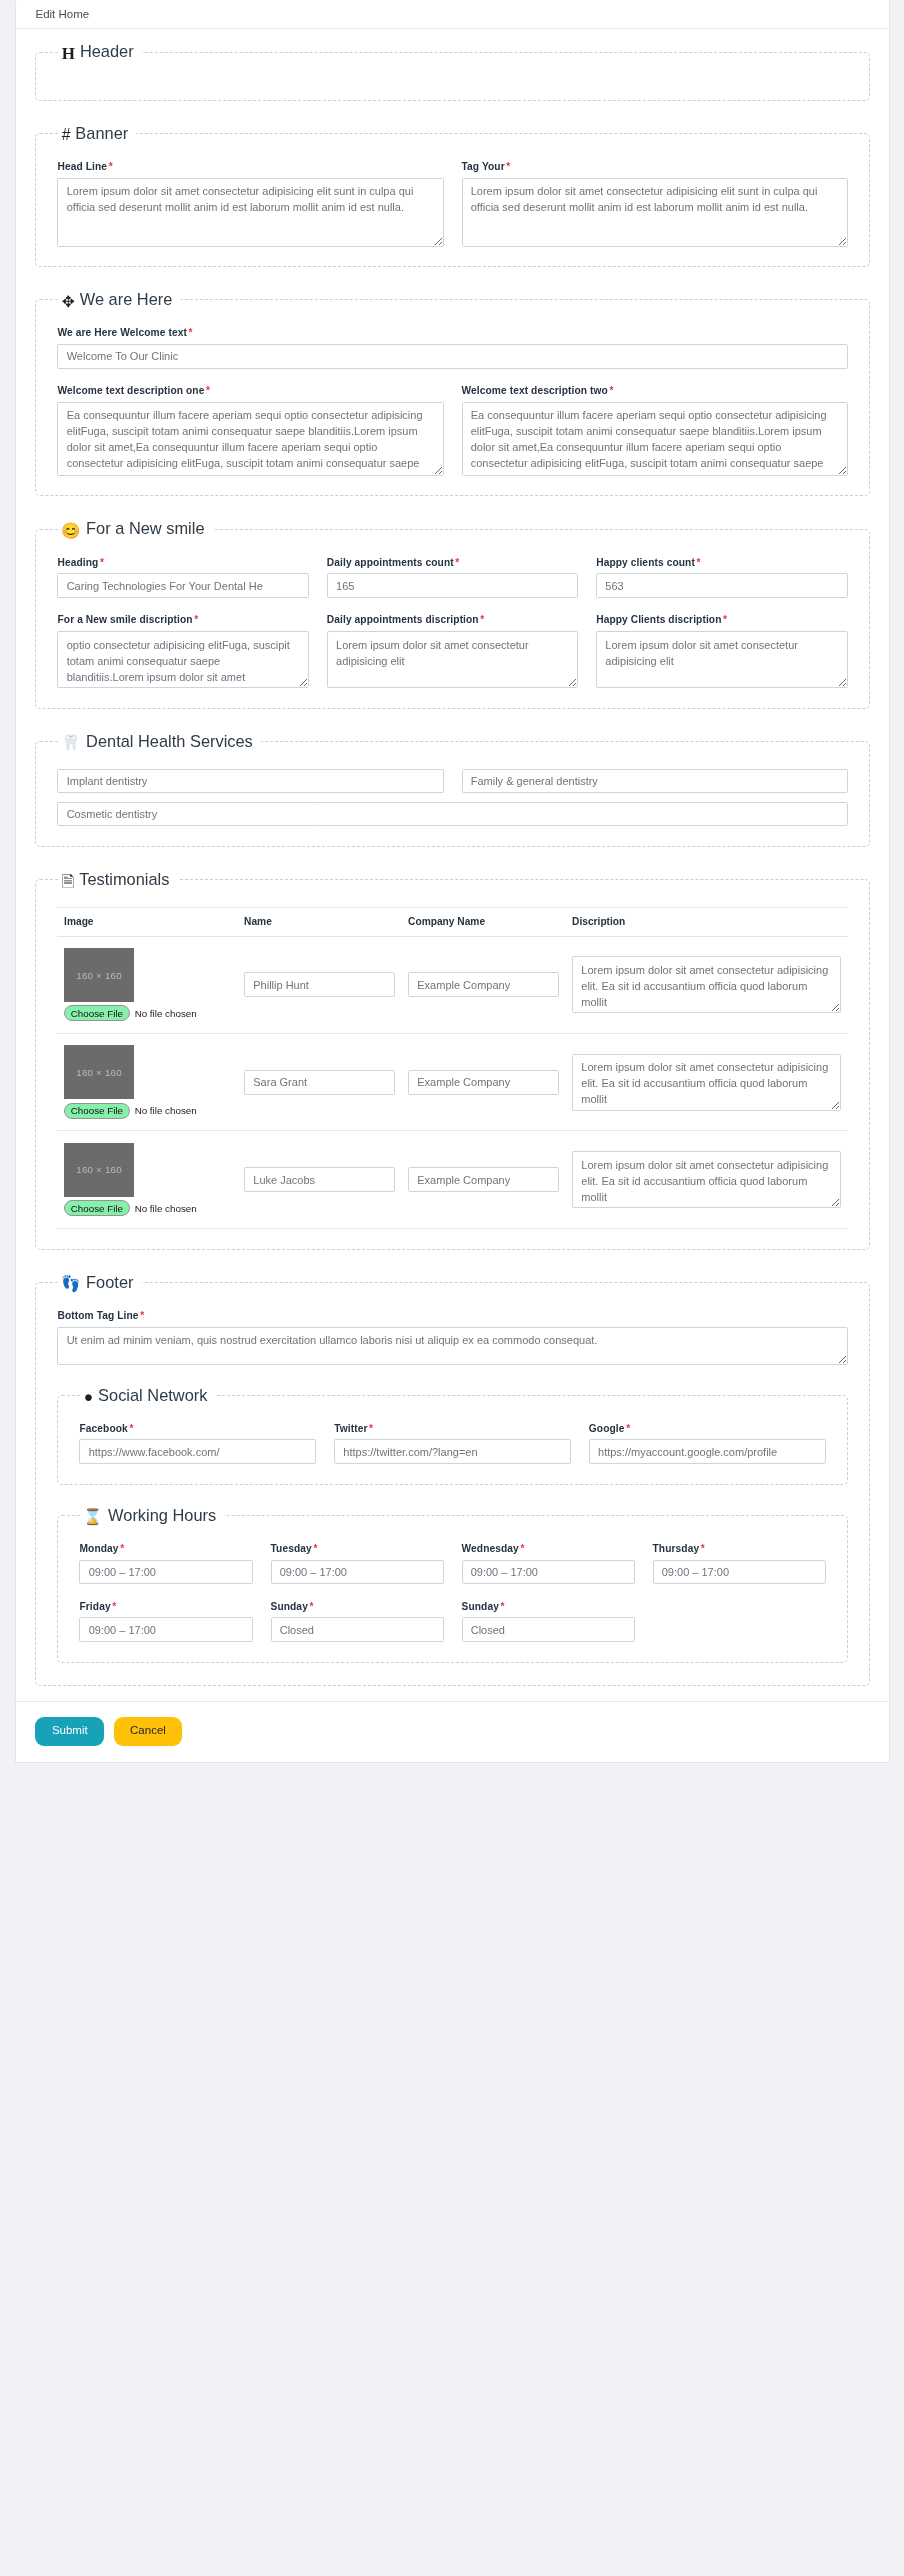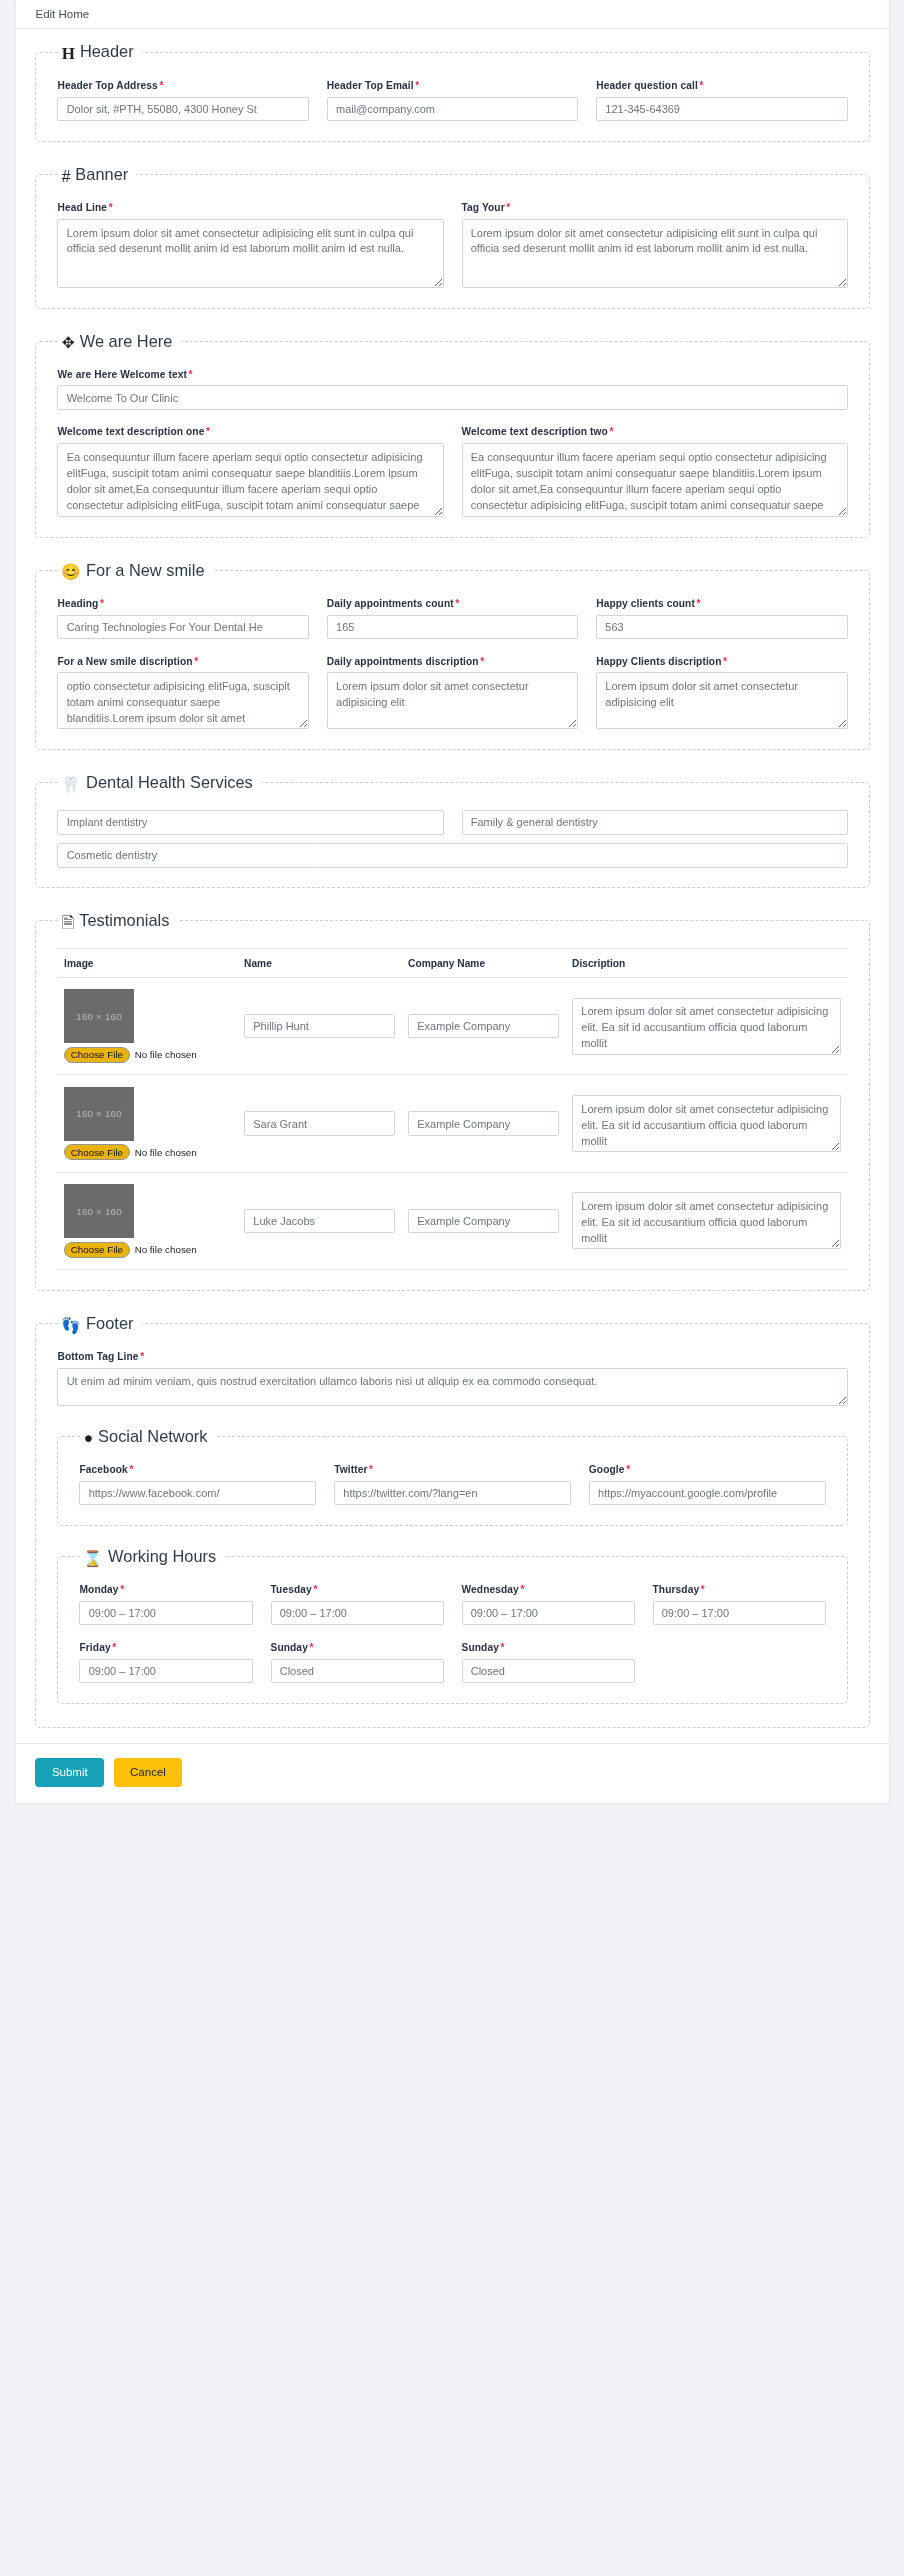--- a/index.html
+++ b/index.html
@@ -119,36 +119,36 @@
     background:#6b6b6b;
     color:#b9b9b9;
     display:flex; align-items:center; justify-content:center;
     font-size:9.8px;
     letter-spacing:0.2px;
     margin-bottom:3.3px;
   }
   .filewrap { display:flex; align-items:center; font-size:9.8px; color:#222; }
   .filebtn {
     border:0.8px solid #949494;
-    background:#eab308;
+    background:#86efac;
     border-radius:8px;
     padding:1.6px 5.7px;
     font-size:9.8px;
     color:#111;
     margin-right:4.9px;
     font-family:"Liberation Sans", sans-serif;
   }
   .fname { color:#222; font-size:9.8px; }
 
   
   .btns { margin:0 14.8px; padding:14.8px 19.7px 16.4px 19.7px; background:#fff; border:0.8px solid #e3e6ea; border-top:none; }
   .btn {
     display:inline-block;
     border:none;
-    border-radius:4px;
+    border-radius:9px;
     padding:7.4px 16.4px;
     font-size:11.5px;
     font-family:"Liberation Sans", sans-serif;
     cursor:pointer;
     line-height:1.2;
   }
   .btn-submit { background:#17a2b8; color:#fff; margin-right:6.6px; }
   .btn-cancel { background:#ffc107; color:#1d2328; }
 </style>
 </head>
@@ -158,34 +158,20 @@
 
   <div class="card" style="margin-top:0;border-top:none;">
     <div class="card-head">Edit Home</div>
 
     <div class="card-body">
 
       <fieldset class="sec">
         <legend>
           <span class="legend-ico serif">H</span><span>Header</span>
         </legend>
-        <div class="row">
-          <div class="col">
-            <label class="fl"><span>Header Top Address</span><span class="req">*</span></label>
-            <input class="ctl" type="text" value="Dolor sit, #PTH, 55080, 4300 Honey St" style="">
-          </div>
-          <div class="col">
-            <label class="fl"><span>Header Top Email</span><span class="req">*</span></label>
-            <input class="ctl" type="text" value="mail@company.com" style="">
-          </div>
-          <div class="col">
-            <label class="fl"><span>Header question call</span><span class="req">*</span></label>
-            <input class="ctl" type="text" value="121-345-64369" style="">
-          </div>
-        </div>
       </fieldset>
 
       <fieldset class="sec">
         <legend>
           <span class="legend-ico">#</span><span>Banner</span>
         </legend>
         <div class="row">
           <div class="col">
             <label class="fl"><span>Head Line</span><span class="req">*</span></label>
             <textarea class="ctl tall" style="">Lorem ipsum dolor sit amet consectetur adipisicing elit sunt in culpa qui officia sed deserunt mollit anim id est laborum mollit anim id est nulla.</textarea>

